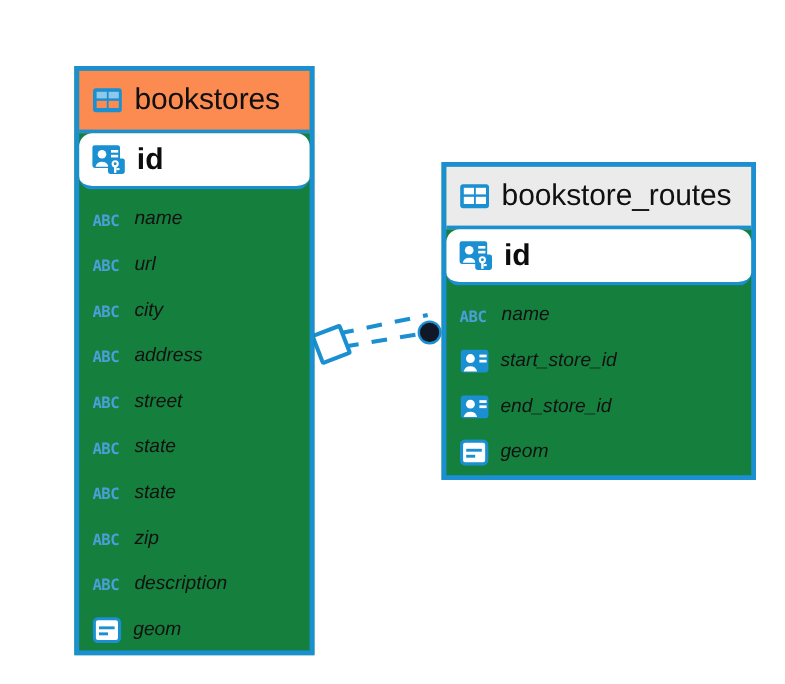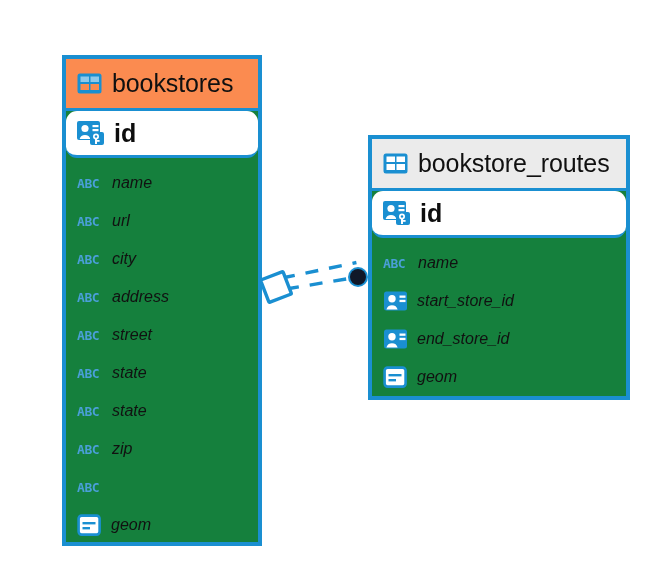--- a/index.html
+++ b/index.html
@@ -219,20 +219,21 @@
         </span>
         <span class="field-label">zip</span>
       </div>
 
       <div class="field-row">
         <span class="icon">
           <svg width="26" height="14" viewBox="0 0 26 14" xmlns="http://www.w3.org/2000/svg">
             <text x="0" y="12" font-family="'DejaVu Sans Mono', monospace" font-size="13" font-weight="bold" fill="#4a9fd8" letter-spacing="-0.4">ABC</text>
           </svg>
         </span>
+        <span class="field-label">description</span>
       </div>
 
       <div class="field-row">
         <span class="icon">
           <svg width="25" height="23" viewBox="0 0 25 23" xmlns="http://www.w3.org/2000/svg">
             <rect x="1.6" y="1.6" width="21" height="19" rx="3" fill="#ffffff" stroke="#1a8fd1" stroke-width="2.6"></rect>
             <rect x="5.5" y="8" width="13" height="2.4" fill="#1a8fd1"></rect>
             <rect x="5.5" y="13" width="7.5" height="2.4" fill="#1a8fd1"></rect>
           </svg>
         </span>

